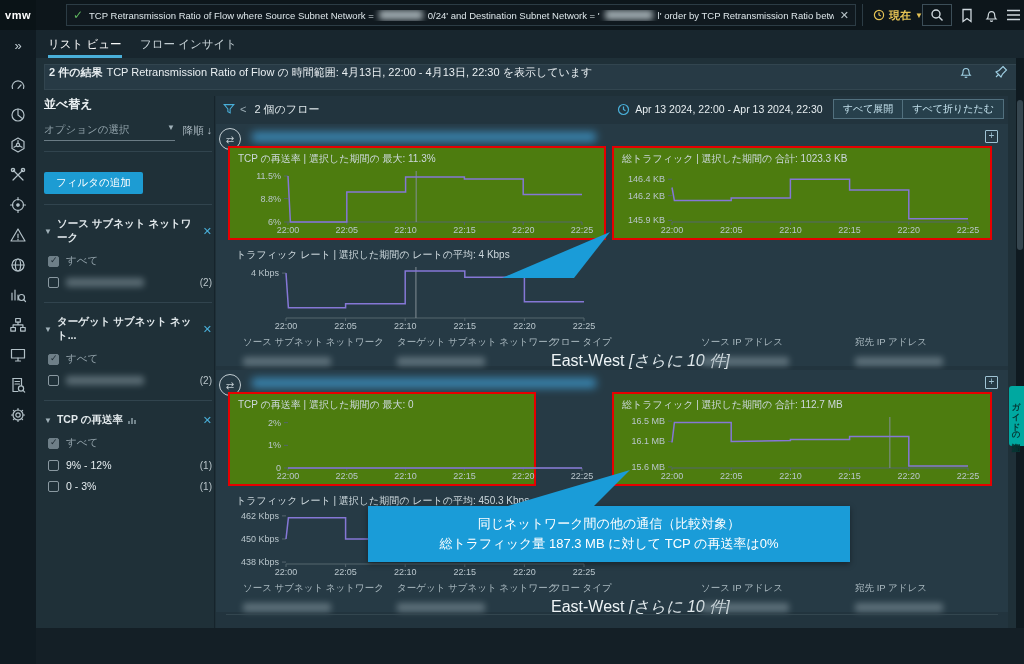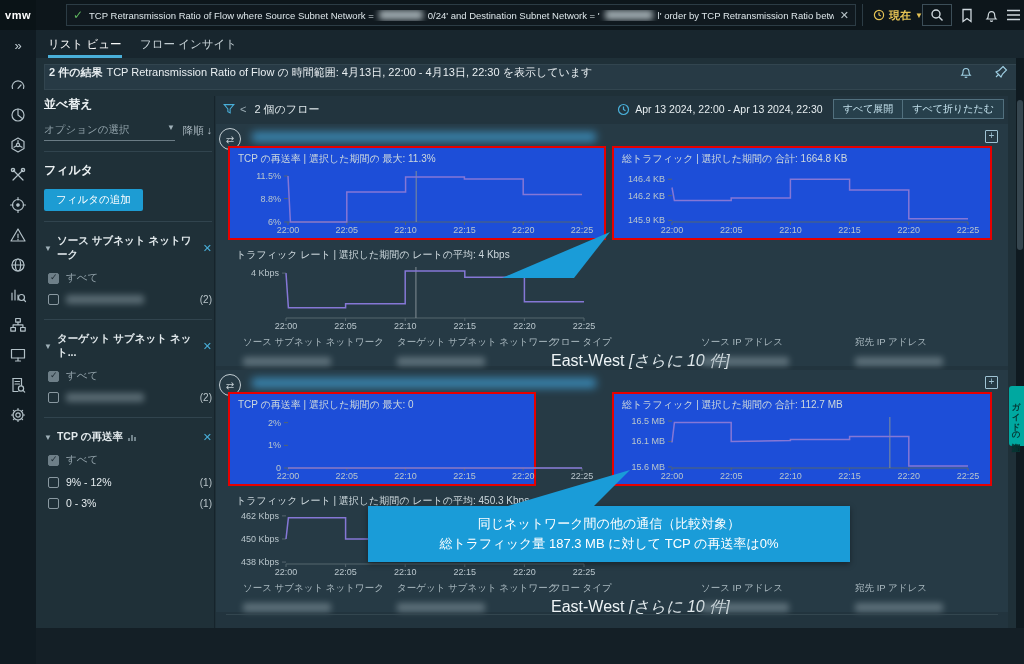--- a/index.html
+++ b/index.html
@@ -59,21 +59,21 @@
   #flows{left:216px;top:96px;width:792px;height:532px;background:#22343e;}
   #ftoolbar{position:absolute;left:0;top:0;width:100%;height:26px;display:flex;align-items:center;
     font-size:11px;color:#dfe7ea;}
   .btn-ghost{border:1px solid #52707e;background:#27404c;color:#c3e0ec;font-size:10px;height:20px;
     display:flex;align-items:center;padding:0 9px;box-sizing:border-box;}
   .card{position:absolute;left:0;width:792px;background:#263a45;}
   .circ{position:absolute;left:3px;top:4px;width:20px;height:20px;border:1.4px solid #c2cdd2;border-radius:50%;
     color:#c2cdd2;font-size:10px;display:flex;align-items:center;justify-content:center;}
   .plus{position:absolute;right:10px;top:6px;width:11px;height:11px;border:1px solid #9fc3d4;color:#9fc3d4;
     font-size:10px;line-height:9px;text-align:center;border-radius:1px;}
-  .chart-box{position:absolute;background:#1d4ed8;padding:4px 8px 0;box-sizing:border-box;}
+  .chart-box{position:absolute;background:#4d7c0f;padding:4px 8px 0;box-sizing:border-box;}
   .redbox{border:2px solid #e60000;}
   .chart-title{font-size:10px;color:#cdd8dd;height:14px;white-space:nowrap;overflow:hidden;}
   .chart-plot{width:100%;}
   .tbl-h{position:absolute;font-size:9.5px;color:#a9b8bf;white-space:nowrap;}
   .tbl-v{position:absolute;font-size:16px;color:#eef4f6;white-space:nowrap;}
   .tbl-v .it{font-style:italic;color:#dfe7ea;}
   .tbl-line{position:absolute;left:10px;right:10px;height:1px;background:#33464f;}
   
   .callout{position:absolute;z-index:30;}
   .co-box{background:#1a9cd8;color:#fff;text-align:center;font-size:13px;line-height:1.55;
@@ -254,21 +254,20 @@
     <div id="sortsel">
       <span>オプションの選択</span>
       <span style="font-size:8px;color:#9fb0b8">▼</span>
     </div>
     <div style="font-size:10.5px;color:#aebcc4;padding-bottom:3px">
       <span>降順</span>
       <span>↓</span>
     </div>
   </div>
   <div class="f-div"></div>
-  <div class="f-h">フィルタ</div>
   <button id="addfilter">フィルタの追加</button>
   <div class="f-div"></div>
 
   <div class="grp-head">
     <span class="caret">▼</span>
     <span>ソース サブネット ネットワーク</span>
     <span class="x">✕</span>
   </div>
   <div class="f-item">
     <span class="cb on"></span>
@@ -366,21 +365,21 @@
             <line x1="285.20000000000005" y1="56" x2="285.20000000000005" y2="59" stroke="#55666e" stroke-width="1"></line>
             <text x="285.20000000000005" y="67" fill="#b9c6cc" font-size="9" text-anchor="middle" font-family="Liberation Sans,DejaVu Sans,sans-serif">22:20</text>
             <line x1="344" y1="56" x2="344" y2="59" stroke="#55666e" stroke-width="1"></line>
             <text x="344" y="67" fill="#b9c6cc" font-size="9" text-anchor="middle" font-family="Liberation Sans,DejaVu Sans,sans-serif">22:25</text>
             <line x1="178.184" y1="5" x2="178.184" y2="56" stroke="#828f96" stroke-width="1"></line>
             <polyline fill="none" stroke="#8577d6" stroke-width="1.5" points="50.0,10.0 52.4,56.0 108.8,56.0 108.8,25.9 167.6,25.9 167.6,10.9 226.4,10.9 226.4,12.9 285.2,12.9 285.2,28.4 344.0,28.4"></polyline>
           </svg>
         </div>
     </div>
     <div class="chart-box redbox" style="left:396px;top:22px;width:380px;height:94px">
-      <div class="chart-title">総トラフィック  |  選択した期間の 合計: 1664.8 KB</div>
+      <div class="chart-title">総トラフィック  |  選択した期間の 合計: 1023.3 KB</div>
       <div class="chart-plot" style="height:70px">
           <svg width="360" height="70">
             <line x1="50" y1="56" x2="346" y2="56" stroke="#55666e" stroke-width="1"></line>
             <line x1="46" y1="13.225806451612375" x2="50" y2="13.225806451612375" stroke="#55666e" stroke-width="1"></line>
             <text x="43" y="16.225806451612375" fill="#b9c6cc" font-size="9" text-anchor="end" font-family="Liberation Sans,DejaVu Sans,sans-serif">146.4 KB</text>
             <line x1="46" y1="29.677419354839465" x2="50" y2="29.677419354839465" stroke="#55666e" stroke-width="1"></line>
             <text x="43" y="32.677419354839465" fill="#b9c6cc" font-size="9" text-anchor="end" font-family="Liberation Sans,DejaVu Sans,sans-serif">146.2 KB</text>
             <line x1="46" y1="54.354838709676585" x2="50" y2="54.354838709676585" stroke="#55666e" stroke-width="1"></line>
             <text x="43" y="57.354838709676585" fill="#b9c6cc" font-size="9" text-anchor="end" font-family="Liberation Sans,DejaVu Sans,sans-serif">145.9 KB</text>
             <line x1="50" y1="56" x2="50" y2="59" stroke="#55666e" stroke-width="1"></line>

